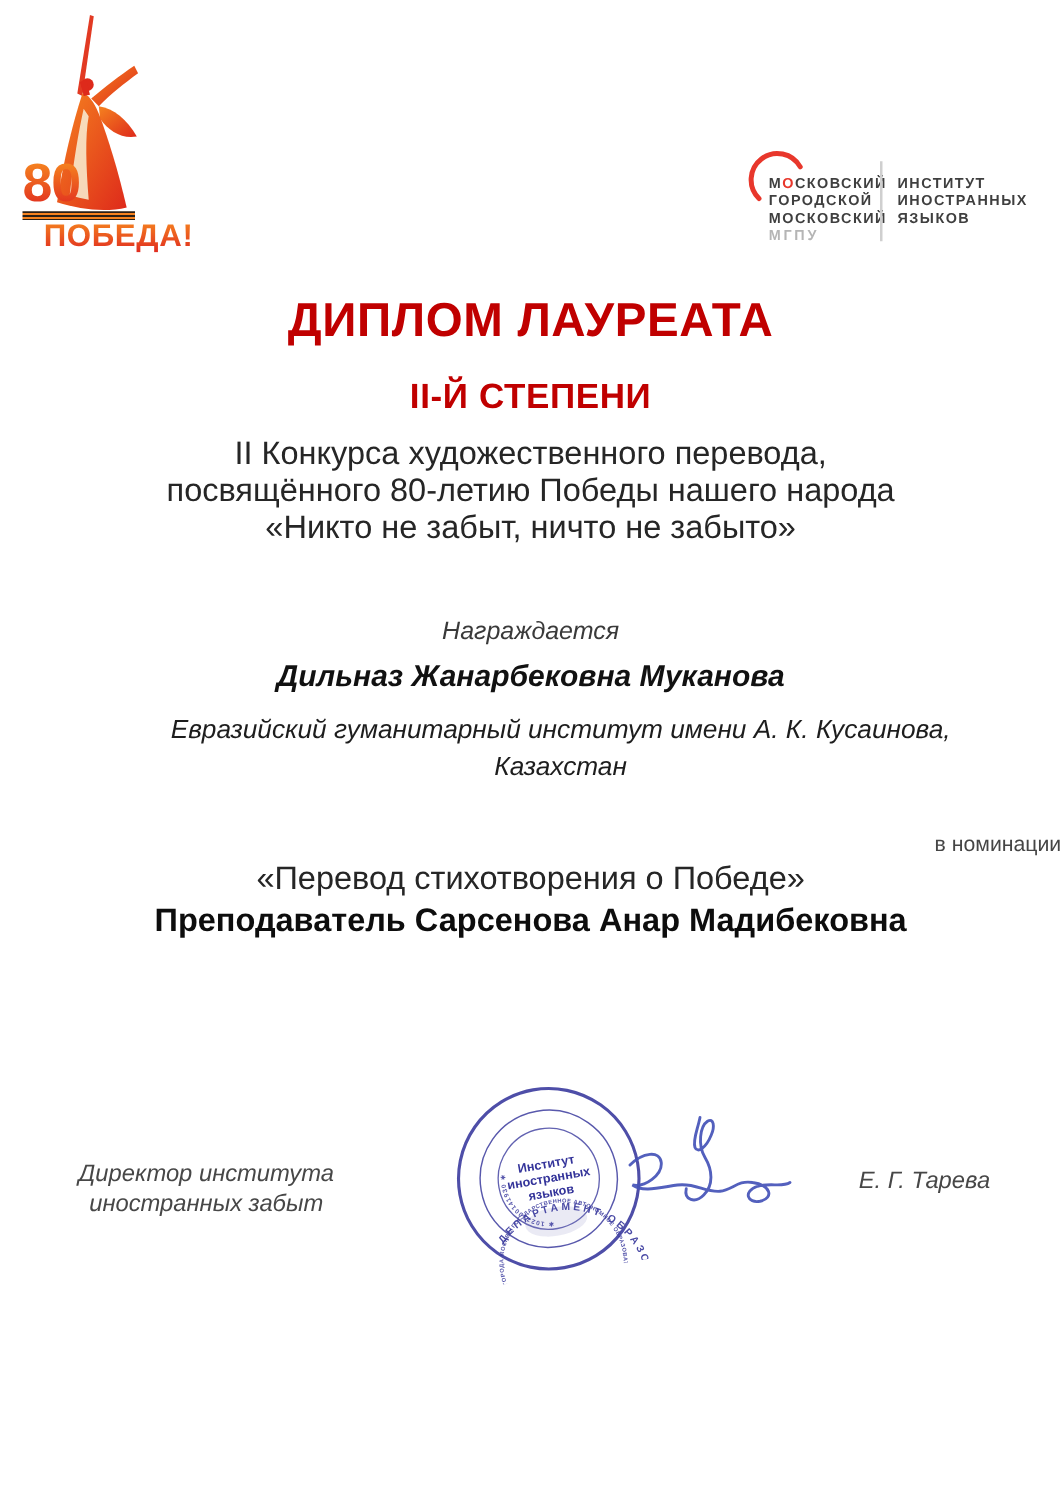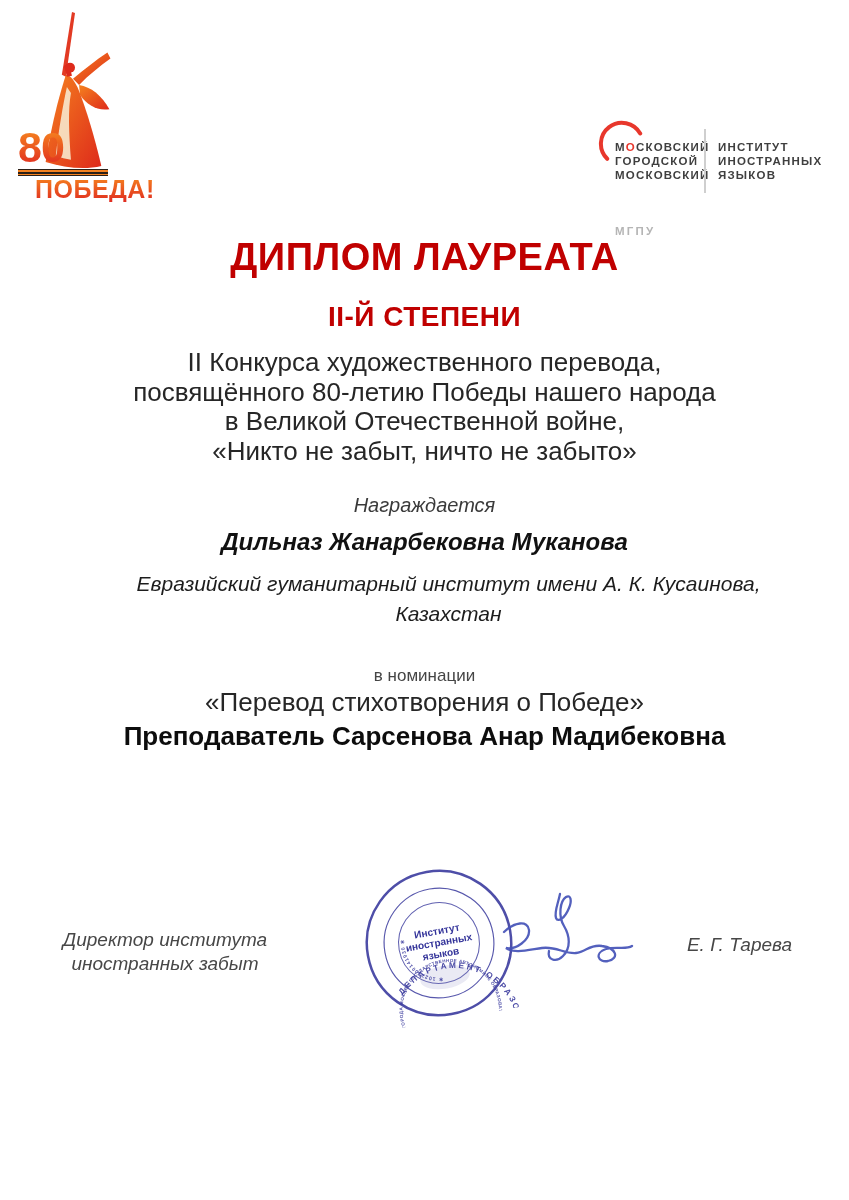--- a/index.html
+++ b/index.html
@@ -25,32 +25,32 @@
     position:absolute;left:19px;top:169px;font-size:25px;font-weight:800;letter-spacing:0.5px;
     background:linear-gradient(180deg,#F5821F 0%,#E02B20 100%);
     -webkit-background-clip:text;background-clip:text;color:transparent;line-height:1;
   }
 
   
   .uni{position:absolute;left:598px;top:116px;width:220px;height:86px;}
   .uni .arc{position:absolute;left:0;top:4px;width:48px;height:48px;}
   .uni-name{position:absolute;left:17px;top:24px;font-size:11.5px;font-weight:700;letter-spacing:1.2px;line-height:14px;color:#3f3f3f;}
   .uni-red{color:#E8372C;}
-  .uni-abbr{color:#B5B5B5;letter-spacing:2.2px;font-weight:700;margin-top:42px;}
+  .uni-abbr{color:#B5B5B5;letter-spacing:2.2px;font-weight:700;}
   .uni-divider{position:absolute;left:106px;top:13px;width:1.5px;height:64px;background:#cfcfcf;}
   .uni-inst{position:absolute;left:120px;top:24px;font-size:11.5px;font-weight:700;letter-spacing:1.2px;line-height:14px;color:#3f3f3f;}
 
   
   .title{top:234px;font-size:38px;font-weight:800;color:#C00000;letter-spacing:0.5px;line-height:46px;}
   .degree{top:299px;font-size:28px;font-weight:800;color:#C00000;letter-spacing:0.5px;line-height:36px;}
   .contest{top:348px;font-size:26px;font-weight:300;line-height:29.5px;color:#262626;}
   .award-label{top:492px;font-size:20px;font-style:italic;color:#3a3a3a;line-height:26px;}
   .awardee{top:526px;font-size:24px;font-weight:700;font-style:italic;color:#111;line-height:31px;}
   .institution{top:569px;font-size:21px;font-style:italic;color:#1d1d1d;line-height:30px;margin-left:48px;}
-  .nom-label{top:665px;font-size:17px;font-weight:300;color:#454545;line-height:22px;}
+  .nom-label{top:665px;font-size:17px;font-weight:300;color:#454545;line-height:22px;text-align:right;}
   .nom-value{top:686px;font-size:26px;font-weight:300;color:#262626;line-height:33px;}
   .teacher{top:720px;font-size:26px;font-weight:700;color:#0d0d0d;line-height:33px;}
 
   
   .stamp{position:absolute;left:362px;top:866px;width:154px;height:154px;transform:rotate(-10deg);}
   .signature{position:absolute;left:468px;top:868px;width:170px;height:112px;}
   .director{position:absolute;left:56px;top:928px;width:218px;text-align:center;
     font-size:19px;font-style:italic;color:#474747;line-height:24px;}
   .signer{position:absolute;left:652px;top:933px;width:175px;text-align:center;
     font-size:19px;font-style:italic;color:#474747;line-height:24px;}
@@ -98,21 +98,20 @@
       <div>ЯЗЫКОВ</div>
     </div>
   </div>
 
   <div class="center-line title">ДИПЛОМ ЛАУРЕАТА</div>
   <div class="center-line degree">II-Й СТЕПЕНИ</div>
 
   <div class="center-line contest">
     <div>II Конкурса художественного перевода,</div>
     <div>посвящённого 80-летию Победы нашего народа</div>
-    <div>в Великой Отечественной войне,</div>
     <div>«Никто не забыт, ничто не забыто»</div>
   </div>
 
   <div class="center-line award-label">Награждается</div>
   <div class="center-line awardee">Дильназ Жанарбековна Муканова</div>
   <div class="center-line institution">
     <div>Евразийский гуманитарный институт имени А. К. Кусаинова,</div>
     <div>Казахстан</div>
   </div>
 

